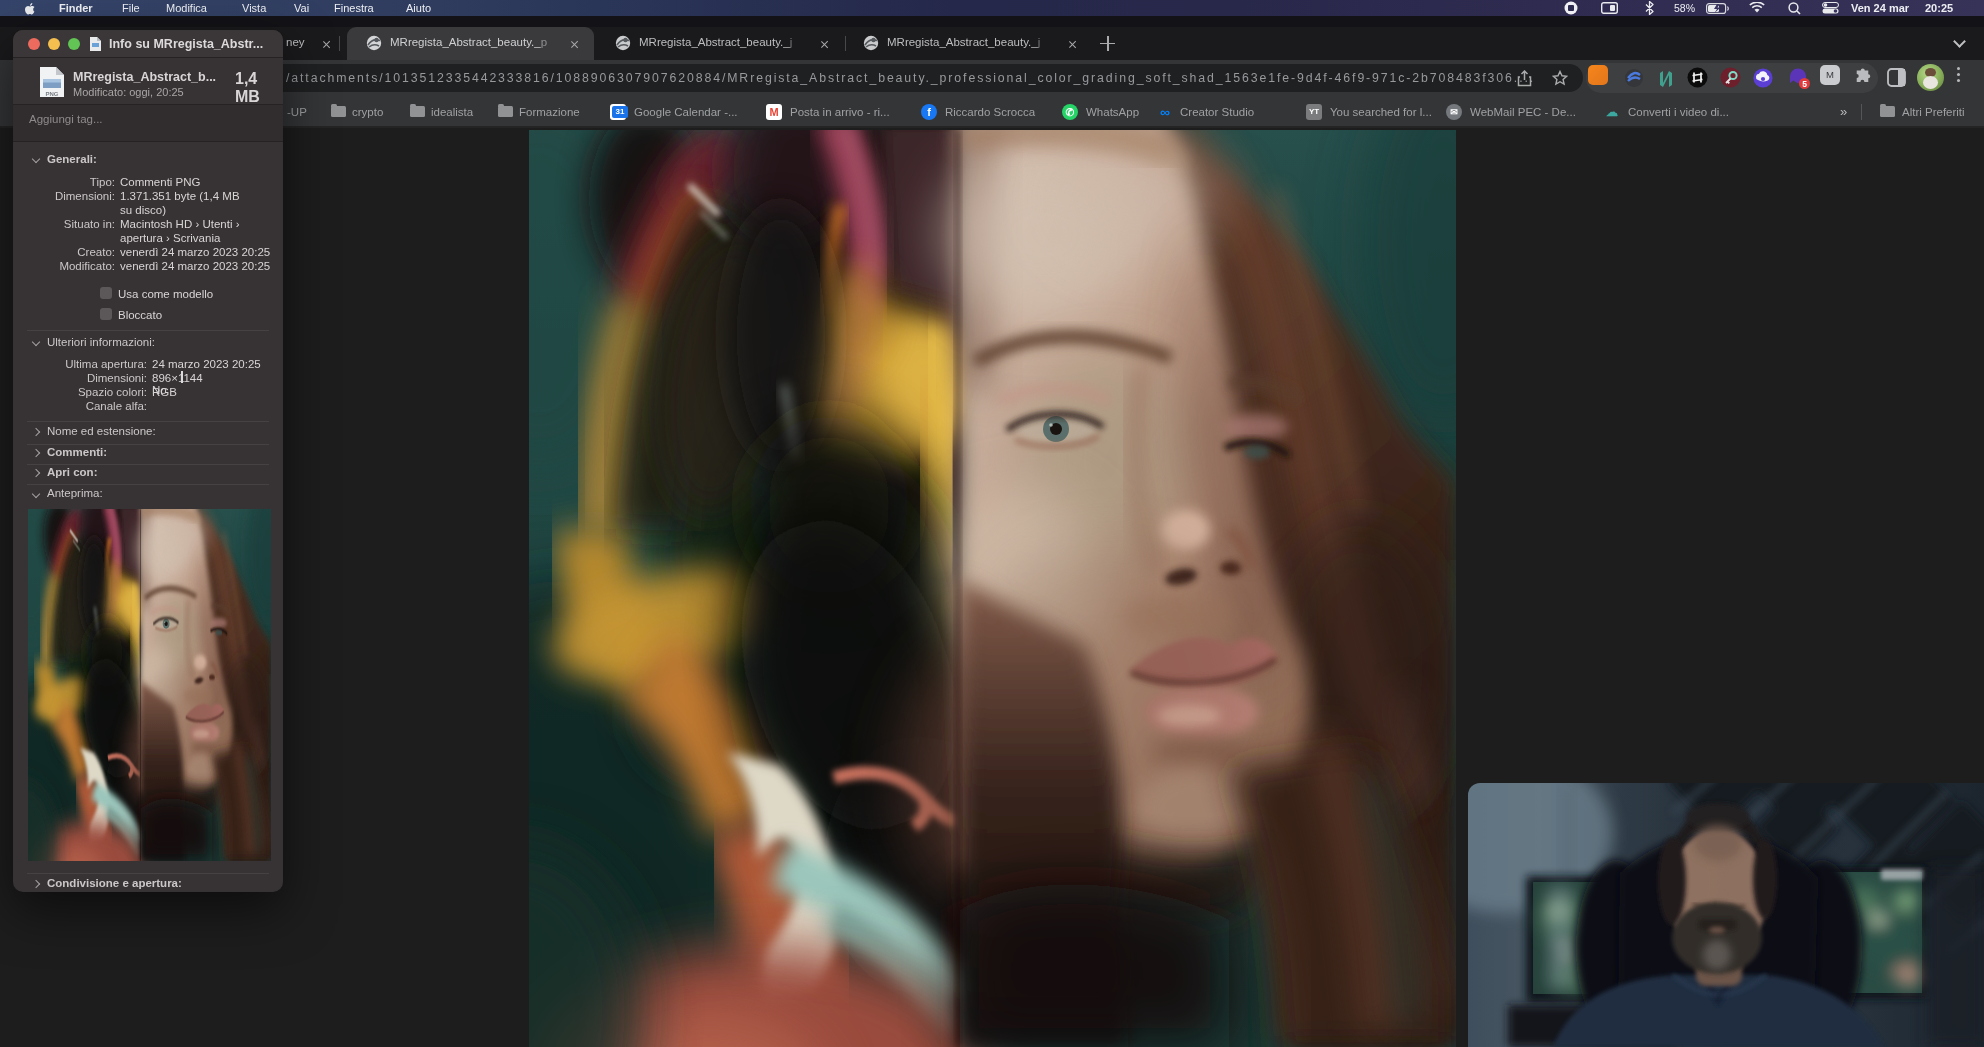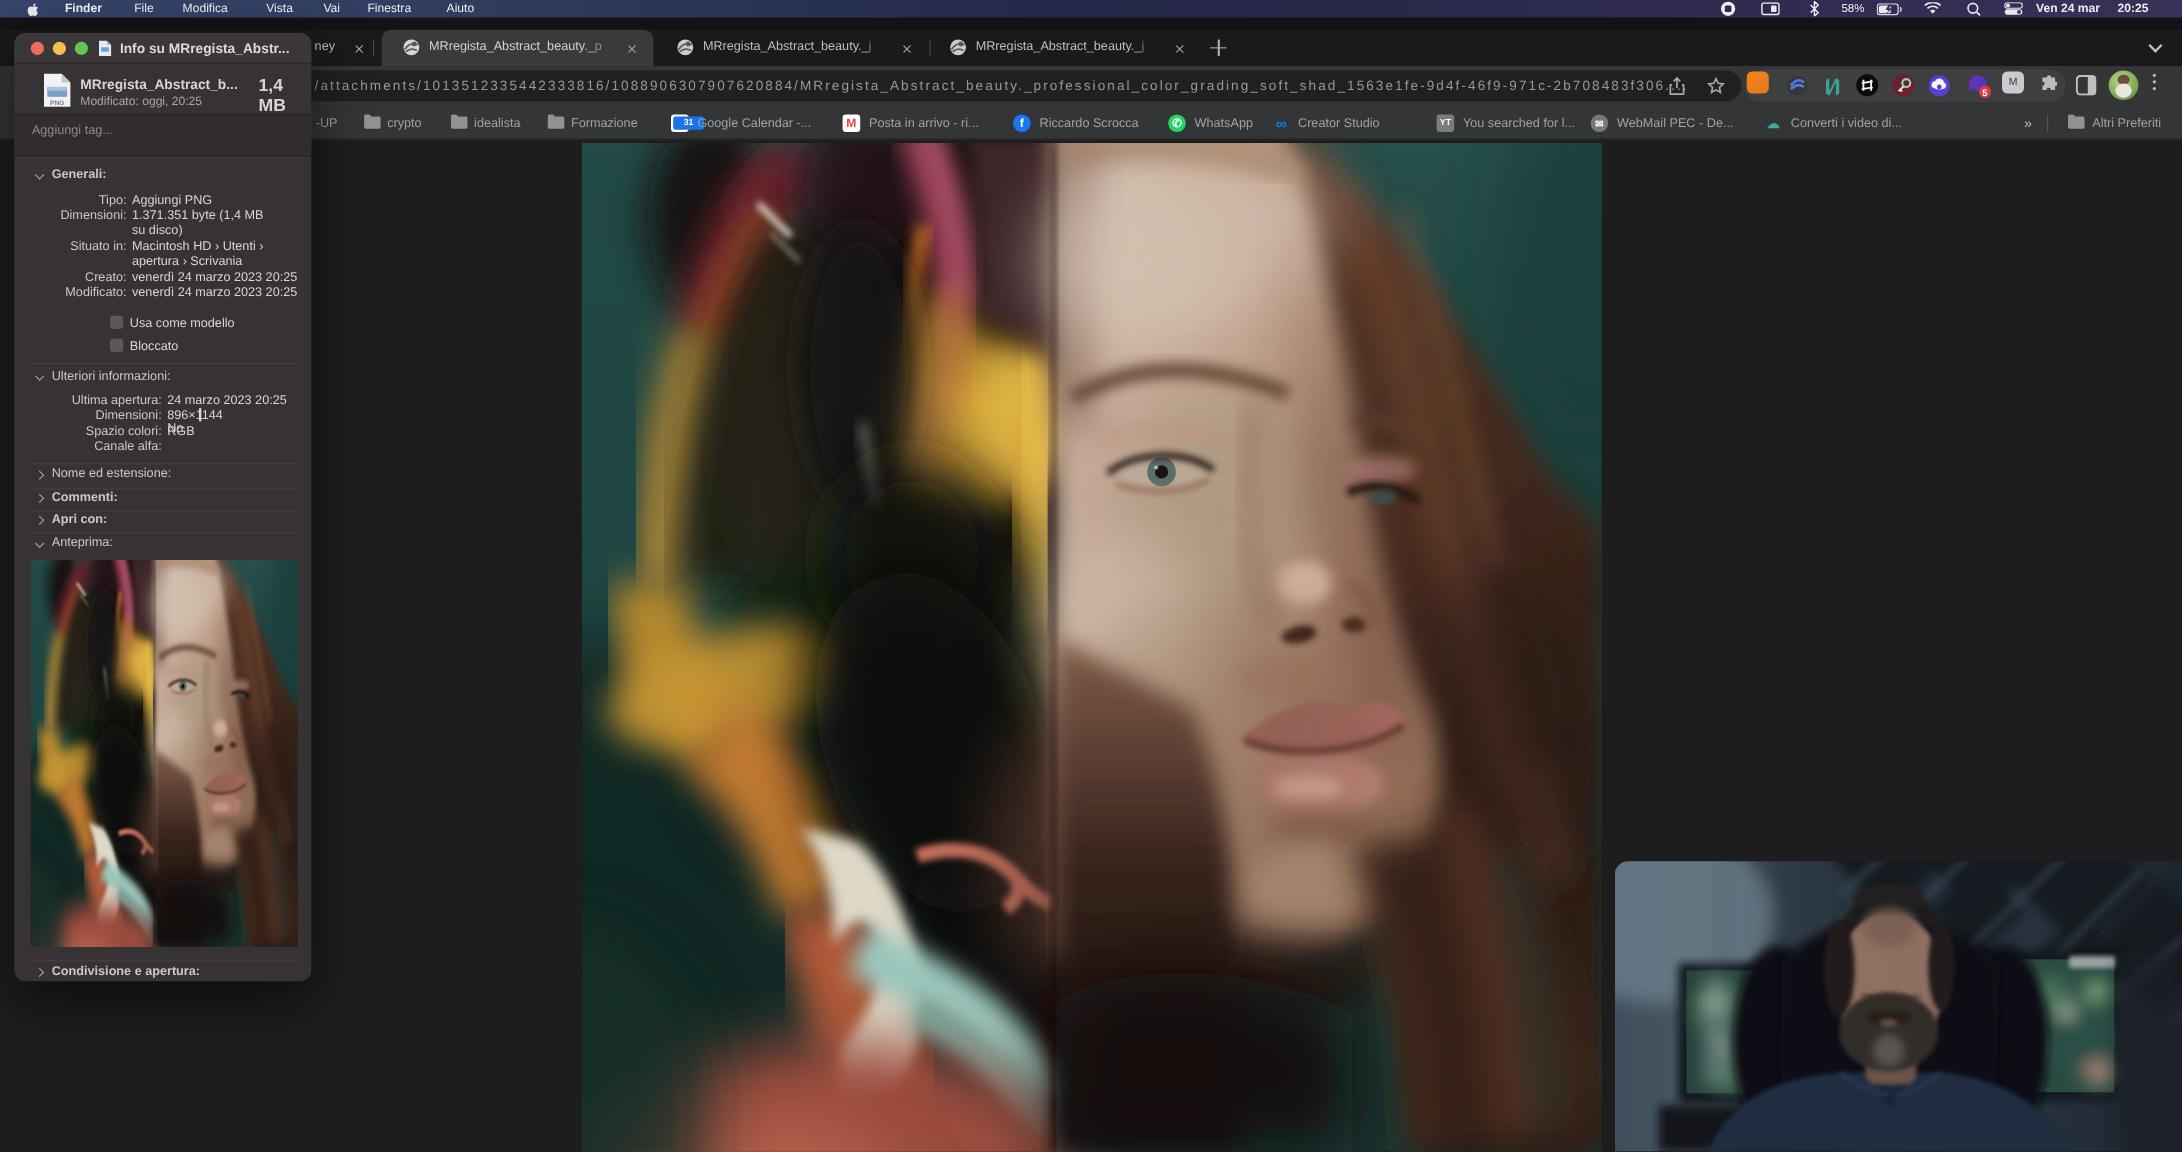--- a/index.html
+++ b/index.html
@@ -205,21 +205,21 @@
 
 <div id="bookbar">
   <span class="bk" style="left:287px">-UP</span>
   <span class="bkfolder" style="left:331px"></span>
     <span class="bk" style="left:352px">crypto</span>
   <span class="bkfolder" style="left:410px"></span>
     <span class="bk" style="left:431px">idealista</span>
   <span class="bkfolder" style="left:498px"></span>
     <span class="bk" style="left:519px">Formazione</span>
   <span class="bkicon" style="left:610px;background:#fff">
-      <span class="abs" style="left:2px;top:2px;width:28px;height:12px;background:#1a73e8;border-radius:2px;color:#fff;font-size:8px;line-height:12px;text-align:center">31</span>
+      <span class="abs" style="left:2px;top:2px;width:16px;height:12px;background:#1a73e8;border-radius:2px;color:#fff;font-size:8px;line-height:12px;text-align:center">31</span>
     </span>
   <span class="bk" style="left:634px">Google Calendar -...</span>
   <span class="bkicon" style="left:766px;background:#fff;color:#ea4335;font-size:11px">M</span>
   <span class="bk" style="left:790px">Posta in arrivo - ri...</span>
   <span class="bkicon" style="left:921px;background:#1877f2;border-radius:50%;font-size:11px">f</span>
   <span class="bk" style="left:945px">Riccardo Scrocca</span>
   <span class="bkicon" style="left:1062px;background:#25d366;border-radius:50%">✆</span>
   <span class="bk" style="left:1086px">WhatsApp</span>
   <span class="bkicon" style="left:1157px;background:transparent;color:#0082fb;font-size:14px;font-weight:700">∞</span>
   <span class="bk" style="left:1180px">Creator Studio</span>
@@ -354,21 +354,21 @@
   <span class="abs" style="left:60px;top:40px;font-size:12.5px;font-weight:700">MRregista_Abstract_b...</span>
   <span class="abs" style="left:222px;top:40px;font-size:16px;font-weight:700">1,4 MB</span>
   <span class="abs" style="left:60px;top:56px;font-size:11px;color:#aaa6a7">Modificato: oggi, 20:25</span>
   <div class="abs" style="left:0;top:74px;width:270px;height:38px;background:#312d2e;border-top:1px solid #262223;border-bottom:1px solid #262223"></div>
   <span class="abs" style="left:16px;top:83px;color:#8e8a8b">Aggiungi tag...</span>
 
   <span class="chev down" style="left:20px;top:126px"></span>
   <span class="abs" style="left:34px;top:123px;font-weight:700;color:#cbc7c8">Generali:</span>
 
   <span class="flabel" style="left:0;top:146px;width:102px">Tipo:</span>
-    <span class="fval" style="left:107px;top:146px">Aggiungi PNG</span>
+    <span class="fval" style="left:107px;top:146px">Commenti PNG</span>
   <span class="flabel" style="left:0;top:160px;width:102px">Dimensioni:</span>
     <span class="fval" style="left:107px;top:160px">1.371.351 byte (1,4 MB</span>
   <span class="fval" style="left:107px;top:174px">su disco)</span>
   <span class="flabel" style="left:0;top:188px;width:102px">Situato in:</span>
     <span class="fval" style="left:107px;top:188px">Macintosh HD › Utenti ›</span>
   <span class="fval" style="left:107px;top:202px">apertura › Scrivania</span>
   <span class="flabel" style="left:0;top:216px;width:102px">Creato:</span>
     <span class="fval" style="left:107px;top:216px">venerdì 24 marzo 2023 20:25</span>
   <span class="flabel" style="left:0;top:230px;width:102px">Modificato:</span>
     <span class="fval" style="left:107px;top:230px">venerdì 24 marzo 2023 20:25</span>

